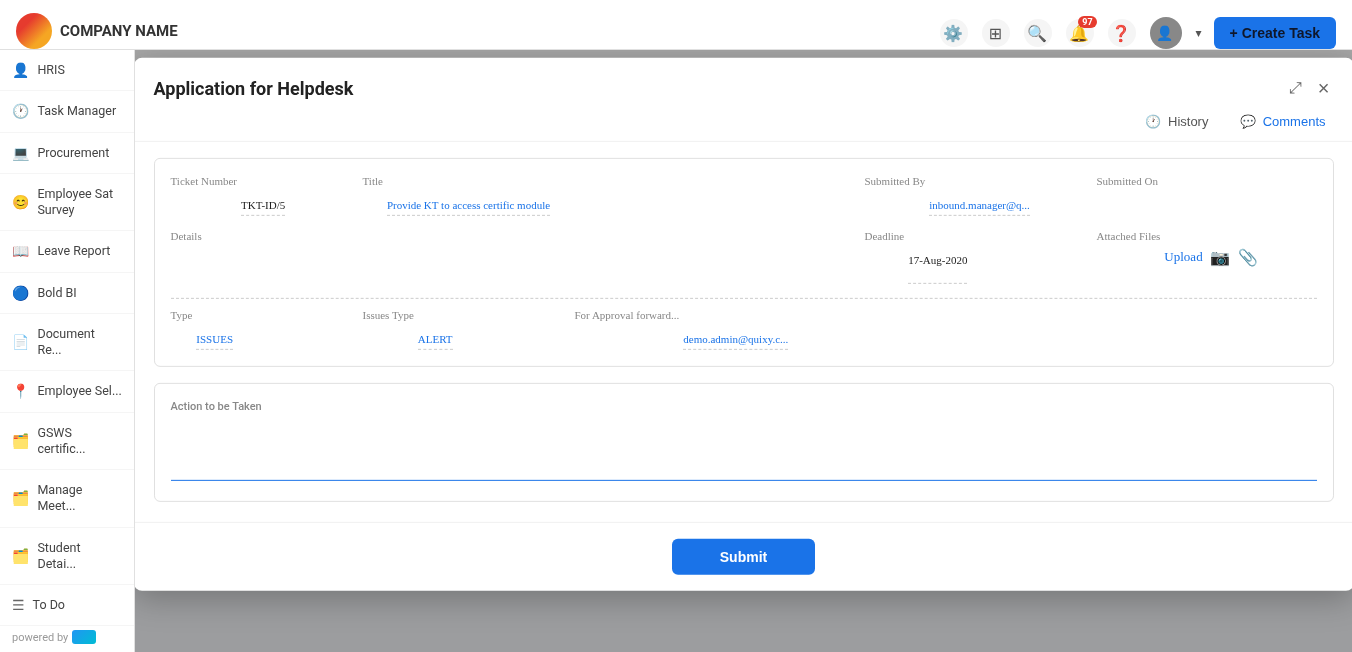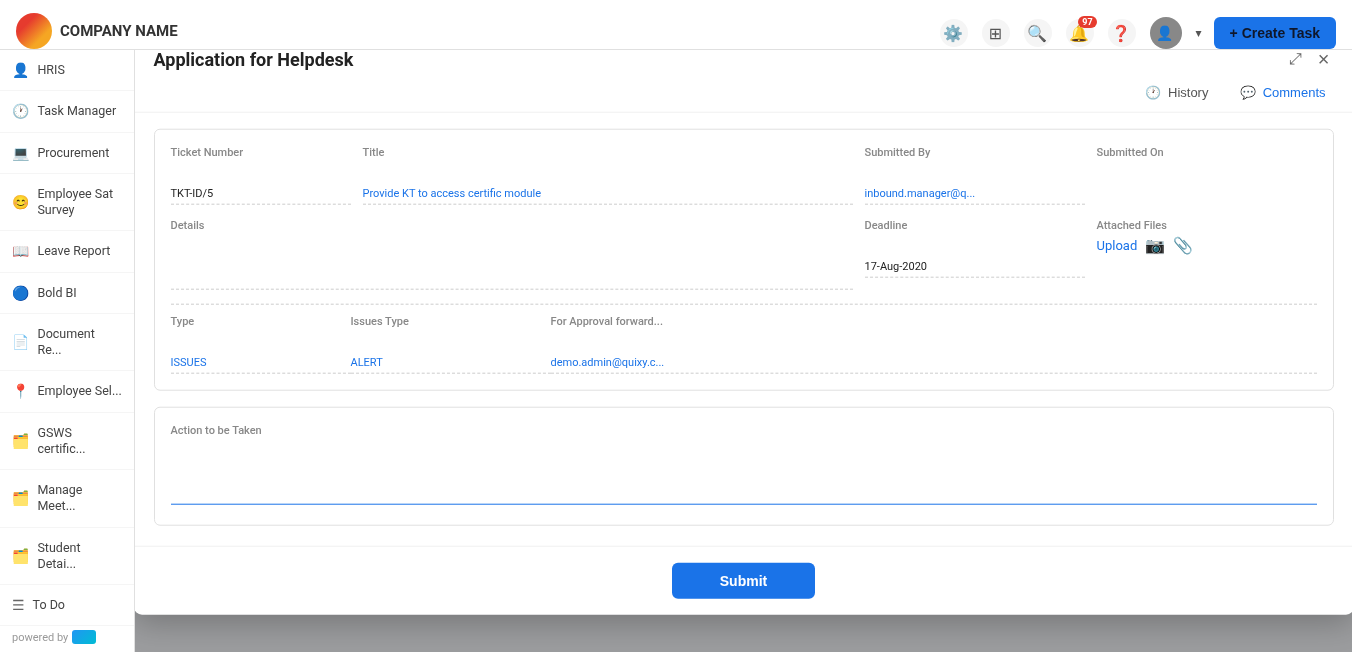--- a/index.html
+++ b/index.html
@@ -88,29 +88,29 @@
     .dialog-subheader-btn.active { color: #1a73e8; }
 
     
     .dialog-body { padding: 16px 20px; flex: 1; overflow-y: auto; }
 
     
     .info-card {
       border: 1px solid #e0e0e0; border-radius: 6px; padding: 16px; margin-bottom: 16px;
     }
     .info-grid-top { display: grid; grid-template-columns: 180px 1fr 220px 220px; gap: 12px; margin-bottom: 14px; }
-    .info-field { display: flex; flex-direction: column; gap: 4px; }
+    .info-field { display: flex; flex-direction: row; gap: 4px; font-family: Liberation Serif, serif; }
     .field-label { font-size: 11px; color: #888; font-weight: 500; }
     .field-value { font-size: 11px; color: #222; font-weight: 400; padding-bottom: 4px; border-bottom: 1px dashed #ccc; margin-top: 24px; }
     .field-value.link-style { color: #1a73e8; }
     .field-value.wide { border-bottom: 1px dashed #ccc; }
 
     .info-divider { border: none; border-top: 1px dashed #ccc; margin: 10px 0; }
 
-    .info-grid-bottom { display: grid; grid-template-columns: 180px 200px 1fr; }
+    .info-grid-bottom { display: grid; grid-template-columns: 180px 200px 1fr; gap: 12px; }
 
     .attached-files-row { display: flex; align-items: center; gap: 8px; }
     .upload-link { color: #1a73e8; font-size: 13px; cursor: pointer; }
     .attach-icon { font-size: 16px; color: #888; cursor: pointer; }
 
     
     .action-card {
       border: 1px solid #e0e0e0; border-radius: 6px; padding: 16px; margin-bottom: 4px;
     }
     .action-label { font-size: 11px; color: #888; font-weight: 500; margin-bottom: 8px; }

